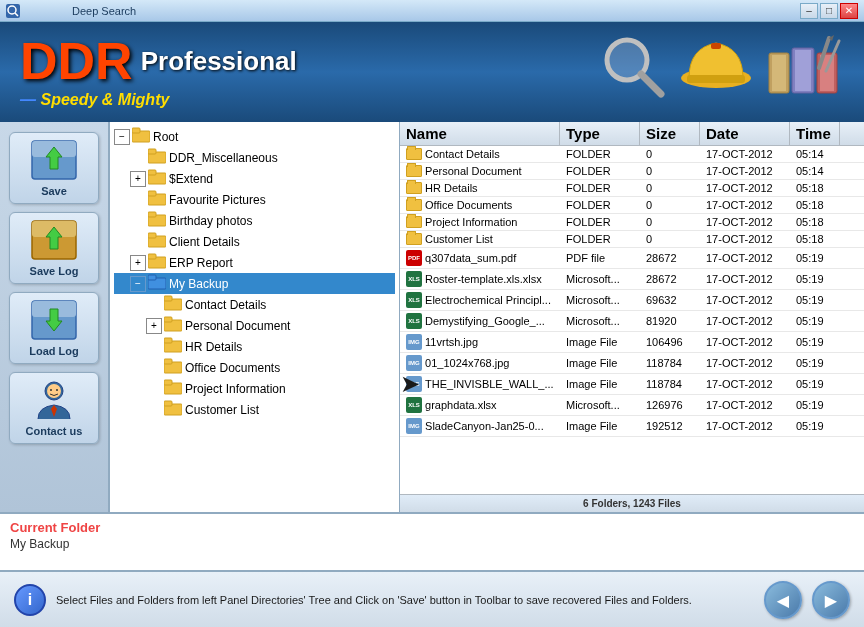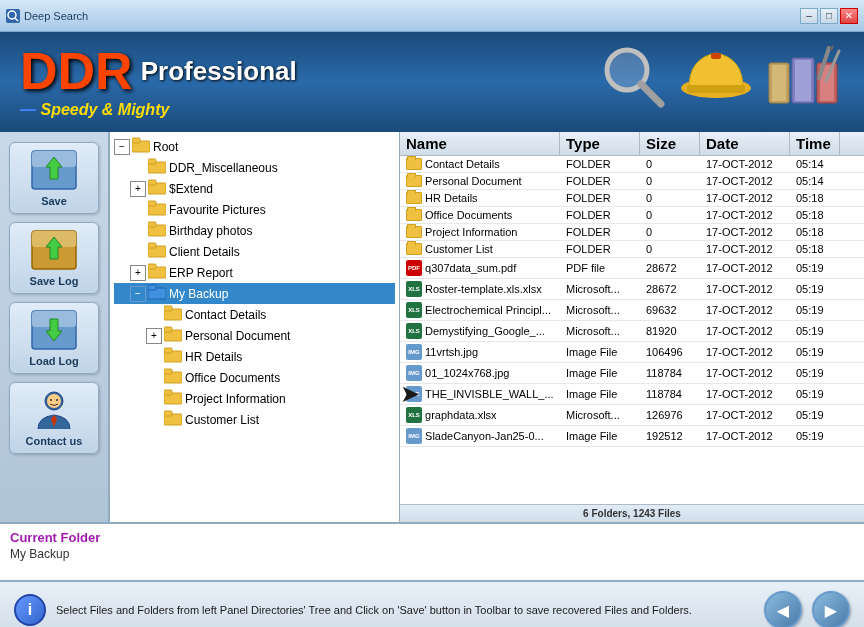--- a/index.html
+++ b/index.html
@@ -1,25 +1,26 @@
 <!DOCTYPE html>
 <html><head>
   <meta charset="utf-8">
   <style>
     * { margin: 0; padding: 0; box-sizing: border-box; }
     body { width: 864px; height: 627px; overflow: hidden; font-family: 'Segoe UI', Tahoma, Arial, sans-serif; font-size: 12px; background: #1a3a5c; }
 
     
     .title-bar {
       background: linear-gradient(to bottom, #d4e8f8, #a8c8e8);
-      height: 32px;
+      height: 22px;
       display: flex;
       align-items: center;
       padding: 0 6px;
       border-bottom: 1px solid #7aaac8;
+      gap: 48px;
     }
     .title-bar-icon { width: 14px; height: 14px; margin-right: 4px; background: #3366aa; border-radius: 2px; display: flex; align-items: center; justify-content: center; }
     .title-bar-title { font-size: 11px; color: #1a3a5c; flex: 1; }
     .title-bar-controls { display: flex; gap: 2px; }
     .tb-btn { width: 18px; height: 16px; border: 1px solid #7aaac8; background: linear-gradient(to bottom, #e8f0f8, #c8d8e8); display: flex; align-items: center; justify-content: center; font-size: 10px; cursor: pointer; color: #333; }
     .tb-btn.close { background: linear-gradient(to bottom, #f88, #d44); color: white; border-color: #c00; }
 
     
     .header {
       background: linear-gradient(to bottom, #1a4a7a, #2a6aaa, #1a4a7a);
@@ -149,21 +150,21 @@
       font-weight: bold;
     }
 
     
     .current-folder {
       background: white;
       border-top: 2px solid #90aac0;
       padding: 6px 10px;
       height: 58px;
     }
-    .current-folder-label { font-weight: bold; font-size: 13px; color: #a21caf; }
+    .current-folder-label { font-weight: bold; font-size: 13px; color: #ef4444; }
     .current-folder-value { font-size: 12px; color: #333; margin-top: 2px; }
 
     
     .bottom-bar {
       background: linear-gradient(to bottom, #e8f0f8, #d0dce8);
       height: 58px;
       display: flex;
       align-items: center;
       padding: 8px 14px;
       border-top: 2px solid #90aac0;

